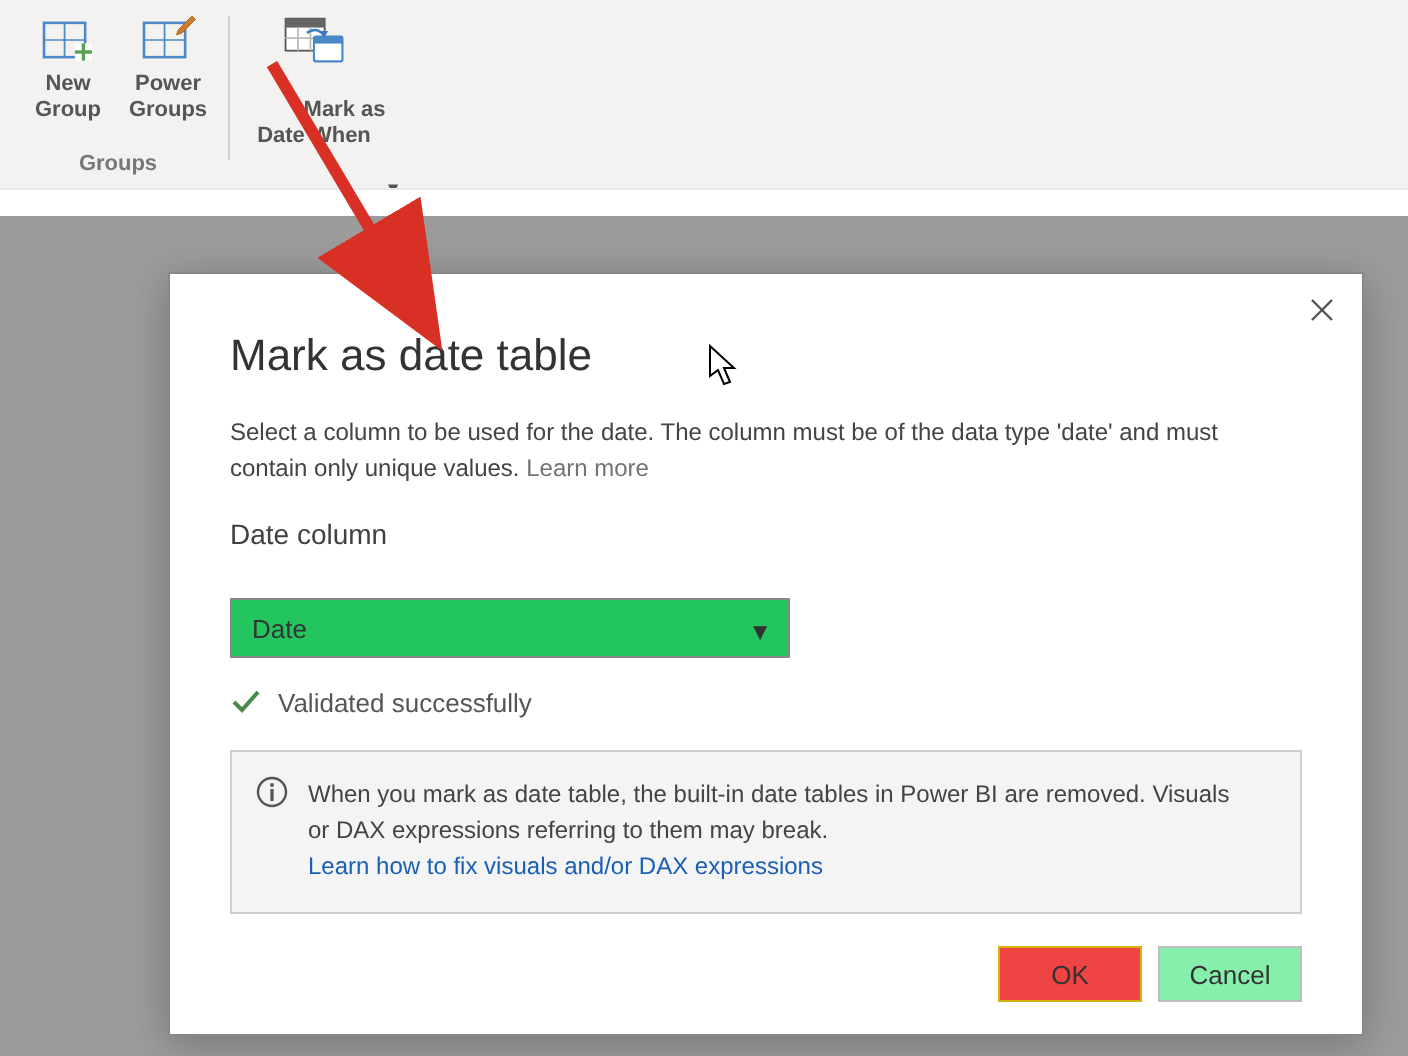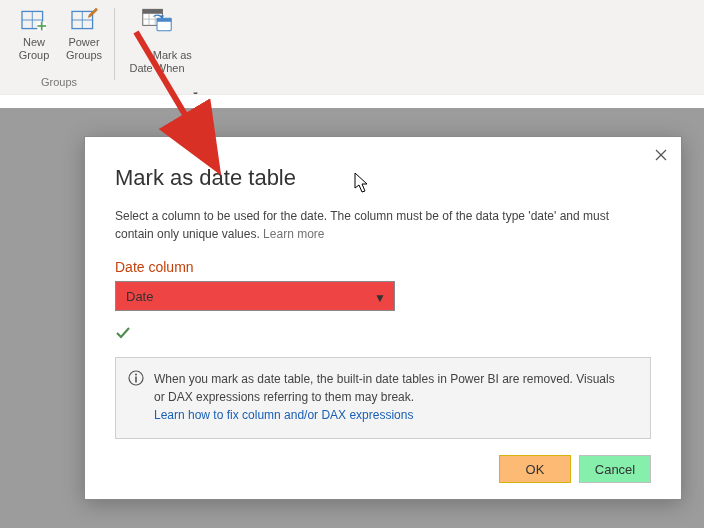--- a/index.html
+++ b/index.html
@@ -1,19 +1,19 @@
 <!DOCTYPE html>
 <html><head>
 <meta charset="utf-8">
 <style>
   * { box-sizing: border-box; font-family: "Segoe UI", Arial, sans-serif; }
   body { margin: 0; width: 704px; height: 528px; background: #fff; overflow: hidden; position: relative; }
 
   
-  .ribbon { background: #f3f2f1; border-bottom: 4px solid #000000; height: 110px; display: flex; align-items: flex-start; padding: 4px 6px 0; }
+  .ribbon { background: #f3f2f1; border-bottom: 4px solid #000000; height: 110px; display: flex; align-items: flex-start; padding: 4px 6px 0; font-weight: bold; }
   .rgroup { display: flex; flex-direction: column; align-items: center; padding: 0 4px; height: 86px; }
   .rgroup-items { display: flex; gap: 2px; }
   .rbutton { display: flex; flex-direction: column; align-items: center; width: 48px; padding: 2px 0; cursor: pointer; }
   .rbutton .icon-box { width: 32px; height: 28px; display: flex; align-items: center; justify-content: center; }
   .rbutton .lbl { font-size: 11px; color: #555; text-align: center; line-height: 13px; margin-top: 2px; white-space: pre; }
   .rbutton.wide { width: 72px; }
   .rgroup-title { font-size: 11px; color: #777; margin-top: auto; padding-bottom: 2px; }
   .sep { width: 1px; background: #d0d0d0; height: 72px; margin: 4px 2px 0; }
 
   
@@ -21,33 +21,33 @@
   .graywash { position: absolute; left: 0; right: 0; top: 108px; bottom: 0; background: #9c9c9c; }
 
   
   .dialog { position: absolute; left: 84px; top: 136px; width: 598px; background: #fff; border: 1px solid #888; box-shadow: 0 4px 20px rgba(0,0,0,.25); padding: 0; }
   .dlg-close { position: absolute; top: 6px; right: 8px; width: 24px; height: 24px; display: flex; align-items: center; justify-content: center; cursor: pointer; color: #666; }
   .dlg-close svg { width: 12px; height: 12px; }
   .dlg-body { padding: 28px 30px 16px; }
   .dlg-title { font-size: 22px; font-weight: 300; color: #333; margin-bottom: 16px; }
   .dlg-desc { font-size: 12px; color: #444; line-height: 18px; }
   .dlg-desc a { color: #737373; text-decoration: none; cursor: pointer; }
-  .section-label { font-size: 14px; color: #c2410c; margin-top: 16px; margin-bottom: 6px; }
-  .select { position: relative; width: 280px; border: 1px solid #888; height: 30px; display: flex; align-items: center; padding: 0 10px; font-size: 13px; color: #333; cursor: pointer; background: #ef4444; }
+  .section-label { font-size: 14px; color: #404040; margin-top: 16px; margin-bottom: 24px; }
+  .select { position: relative; width: 280px; border: 1px solid #888; height: 30px; display: flex; align-items: center; padding: 0 10px; font-size: 13px; color: #333; cursor: pointer; background: #22c55e; }
   .select .arrow { position: absolute; right: 8px; top: 9px; color: #333; font-size: 12px; }
   .validate-row { display: flex; align-items: center; gap: 8px; margin-top: 14px; font-size: 13px; color: #555; }
   .validate-row svg { width: 16px; height: 16px; color: #3a7a3a; }
 
   .info-box { margin-top: 16px; border: 1px solid #cfcfcf; background: #f4f4f4; padding: 12px 28px 14px 38px; font-size: 12px; color: #444; line-height: 18px; position: relative; }
   .info-box .info-icon { position: absolute; left: 12px; top: 12px; width: 16px; height: 16px; color: #444; }
   .info-box a { color: #1a5fb4; text-decoration: none; cursor: pointer; }
 
   .btn-row { display: flex; justify-content: flex-end; gap: 8px; margin-top: 16px; }
   .btn { min-width: 72px; height: 28px; border: 1px solid #bfbfbf; background: #86efac; font-size: 13px; color: #333; cursor: pointer; display: inline-flex; align-items: center; justify-content: center; }
-  .btn.primary { background: #fdba74; border-color: #d8b20c; }
+  .btn.primary { background: #ef4444; border-color: #d8b20c; }
 
   
   .cursor { position: absolute; width: 16px; height: 22px; pointer-events: none; }
 
   
   .red-arrow { position: absolute; pointer-events: none; }
 
 </style>
 </head>
 <body>
@@ -132,29 +132,30 @@
     </div>
     <div class="section-label">Date column</div>
     <div class="select">
       <span>Date</span>
       <span class="arrow">▼</span>
     </div>
     <div class="validate-row">
       <svg viewBox="0 0 16 16">
         <path d="M2 8 L6 12 L14 3" fill="none" stroke="#4a8a4a" stroke-width="2"></path>
       </svg>
+      <span>Validated successfully</span>
     </div>
     <div class="info-box">
       <svg class="info-icon" viewBox="0 0 16 16">
         <circle cx="8" cy="8" r="7" fill="none" stroke="#555" stroke-width="1.2"></circle>
         <circle cx="8" cy="4.5" r="1" fill="#555"></circle>
         <rect x="7.2" y="6.5" width="1.6" height="6" fill="#555"></rect>
       </svg>
       <span>When you mark as date table, the built-in date tables in Power BI are removed. Visuals or DAX expressions referring to them may break.</span><br>
-      <a>Learn how to fix column and/or DAX expressions</a>
+      <a>Learn how to fix visuals and/or DAX expressions</a>
     </div>
     <div class="btn-row">
       <div class="btn primary">OK</div>
       <div class="btn">Cancel</div>
     </div>
   </div>
 </div>
 
 <svg class="red-arrow" style="left:120px; top:20px;" width="120" height="160" viewBox="0 0 120 160">
   <defs>

